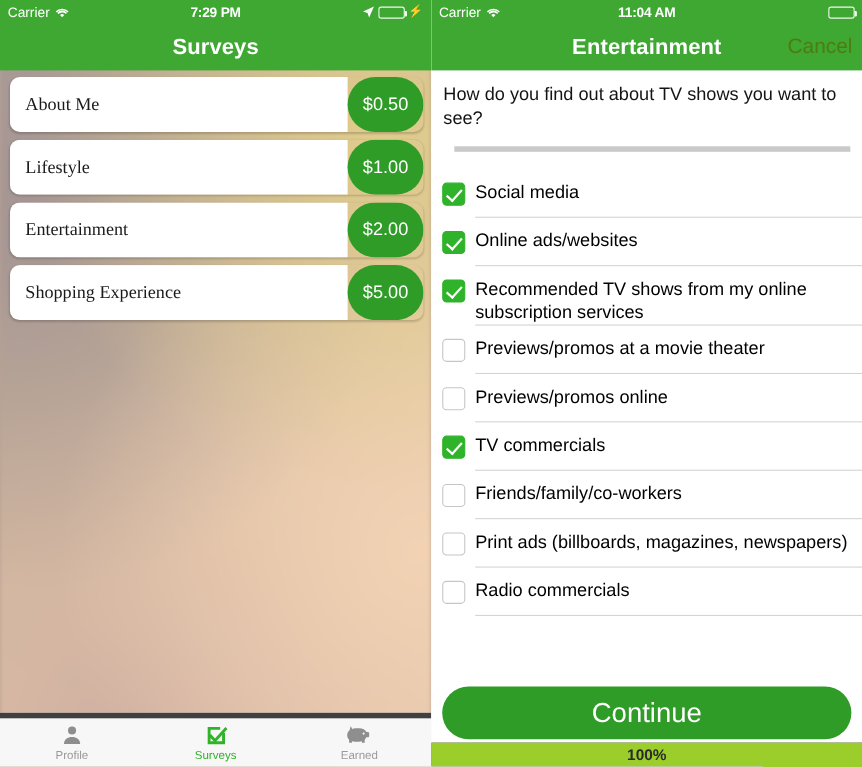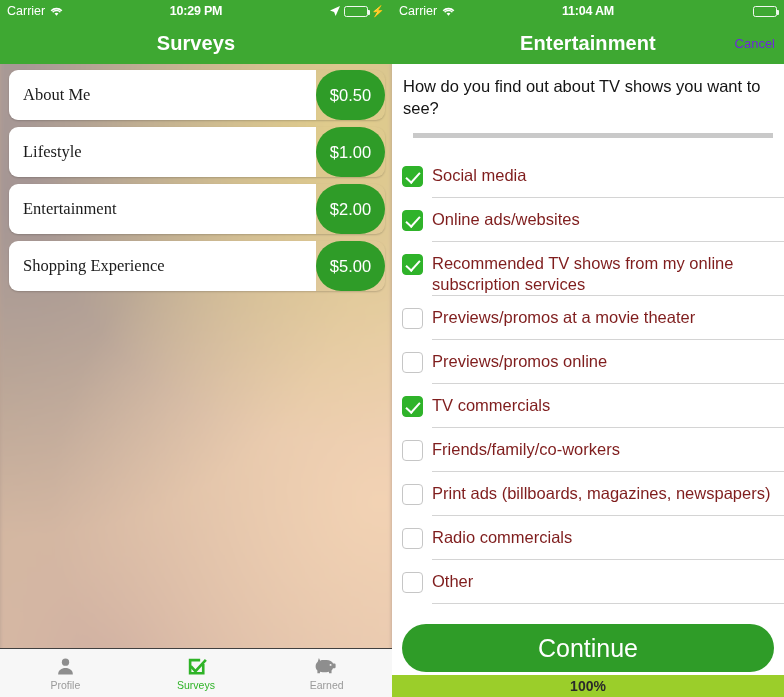--- a/index.html
+++ b/index.html
@@ -42,21 +42,21 @@
   .bolt { font-size:11px; line-height:1; }
 
   
   .navbar {
     height:42px; display:flex; align-items:center; justify-content:center;
     position:relative; color:#fff; z-index:5;
   }
   .navtitle { font-size:20px; font-weight:bold; letter-spacing:.1px; }
   .navright {
     position:absolute; right:9px; top:50%; transform:translateY(-50%);
-    font-size:13px; color:#6d28d9; font-weight:normal;
+    font-size:19px; color:#4d7c0f; font-weight:normal;
   }
 
   
   #left-phone { background:#b9a193; }
   .bg-gradient {
     position:absolute; inset:0;
     background:
       radial-gradient(circle at 88% 18%, rgba(226,206,140,.95) 0%, rgba(226,206,140,0) 48%),
       radial-gradient(circle at 97% 72%, rgba(243,211,180,.95) 0%, rgba(243,211,180,0) 52%),
       radial-gradient(circle at 8% 28%, rgba(163,148,148,.95) 0%, rgba(163,148,148,0) 55%),
@@ -83,21 +83,21 @@
   .survey-price {
     width:69px; background:#2f9c28; color:#fff;
     display:flex; align-items:center; justify-content:center;
     font-size:16.5px;
     border-radius:25px;
   }
 
   
   .tabbar {
     position:absolute; bottom:0; left:0; right:0; height:49px;
-    background:#f7f7f7; border-top:1px solid #404040;
+    background:#f7f7f7; border-top:5px solid #404040;
     display:flex; z-index:6;
   }
   .tab {
     flex:1; display:flex; flex-direction:column;
     align-items:center; justify-content:center; gap:2px;
     color:#9a9a9a; font-size:10.5px;
   }
   .tab.active { color:#2fb327; }
   .tab-icon { height:21px; display:flex; align-items:flex-end; }
 
@@ -121,21 +121,21 @@
     margin-top:1px; position:relative;
   }
   .cbox.off { background:#fff; border:1px solid #c6c6c6; }
   .cbox.on  { background:#2fb32a; border:1px solid #2fb32a; }
   .cbox.on::after {
     content:""; position:absolute; left:6px; top:2px;
     width:6px; height:12px; border:solid #fff;
     border-width:0 2.4px 2.4px 0; transform:rotate(42deg);
   }
   .opt-label {
-    margin-left:9px; font-size:16.5px; color:#7f1d1d;
+    margin-left:9px; font-size:16.5px; color:#000000;
     line-height:1.3; padding-right:8px; flex:1;
   }
   .opt-sep { height:1px; background:#d4d4d4; margin-left:30px; }
 
   .footer {
     position:absolute; bottom:0; left:0; right:0; z-index:6;
   }
   .continue-btn {
     display:block; margin:0 10px 3px 10px; height:48px;
     background:#2f9c28; color:#ffffff; border:none; border-radius:26px;
@@ -167,21 +167,21 @@
       <div class="sb-left">
         <span>Carrier</span>
         <span class="wifi">
           <svg viewBox="0 0 16 12" width="13" height="10">
               <path d="M8 10.6 5.6 7.9a3.6 3.6 0 0 1 4.8 0z" fill="#fff"></path>
               <path d="M8 5.1c1.6 0 3.1.6 4.2 1.7l1.2-1.4A8 8 0 0 0 8 3.1a8 8 0 0 0-5.4 2.3l1.2 1.4A6 6 0 0 1 8 5.1z" fill="#fff"></path>
               <path d="M8 .9A10 10 0 0 0 .8 3.8L2 5.2A8.4 8.4 0 0 1 8 2.8c2.3 0 4.4.9 6 2.4l1.2-1.4A10 10 0 0 0 8 .9z" fill="#fff"></path>
             </svg>
         </span>
       </div>
-      <div class="sb-center">10:29 PM</div>
+      <div class="sb-center">7:29 PM</div>
       <div class="sb-right">
         <span class="loc">
           <svg viewBox="0 0 12 12" width="12" height="12">
               <path d="M11 1 1 5.4l4.1 1.5L6.6 11z" fill="#fff"></path>
             </svg>
         </span>
         <span class="battery part"><span class="fill"></span></span>
         <span class="bolt">⚡</span>
       </div>
     </div>
@@ -327,27 +327,20 @@
         </div>
         <div class="opt-sep"></div>
       </div>
       <div>
         <div class="opt">
           <span class="cbox off"></span>
           <span class="opt-label">Radio commercials</span>
         </div>
         <div class="opt-sep"></div>
       </div>
-      <div>
-        <div class="opt">
-          <span class="cbox off"></span>
-          <span class="opt-label">Other</span>
-        </div>
-        <div class="opt-sep"></div>
-      </div>
     </div>
 
     <div class="footer">
       <button class="continue-btn">Continue</button>
       <div class="progress-track">
         <div class="progress-fill" id="progress-fill" style="width: 100%;"></div>
         <div class="progress-text">100%</div>
       </div>
     </div>
   </div>

